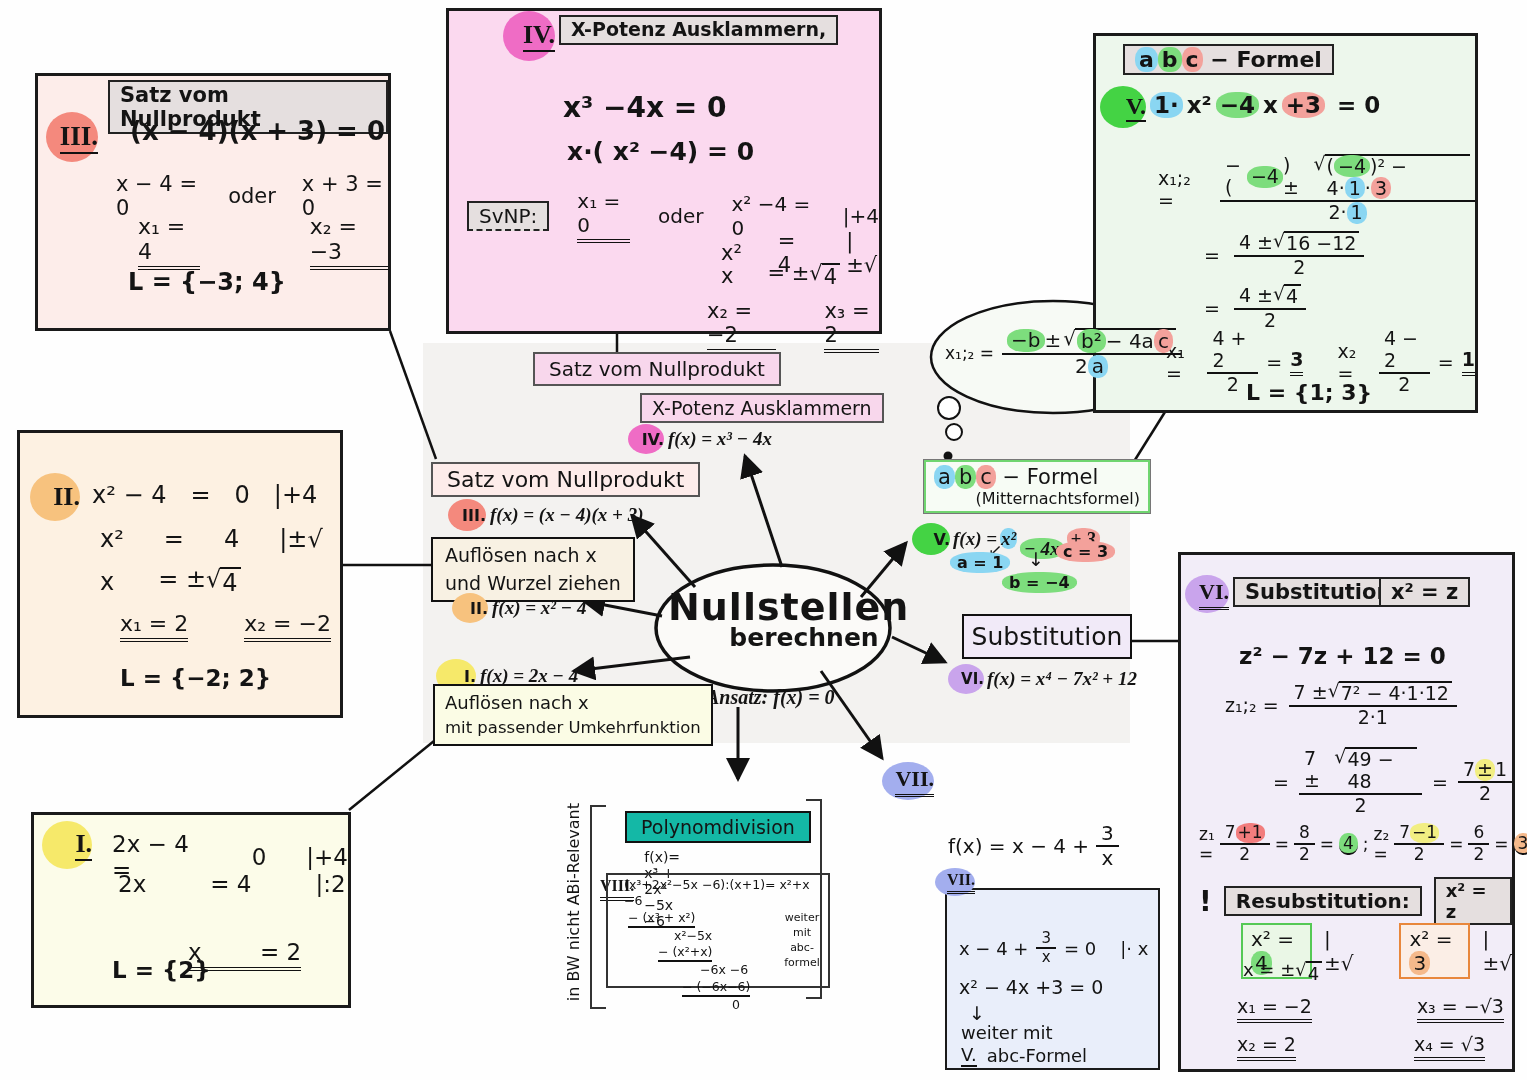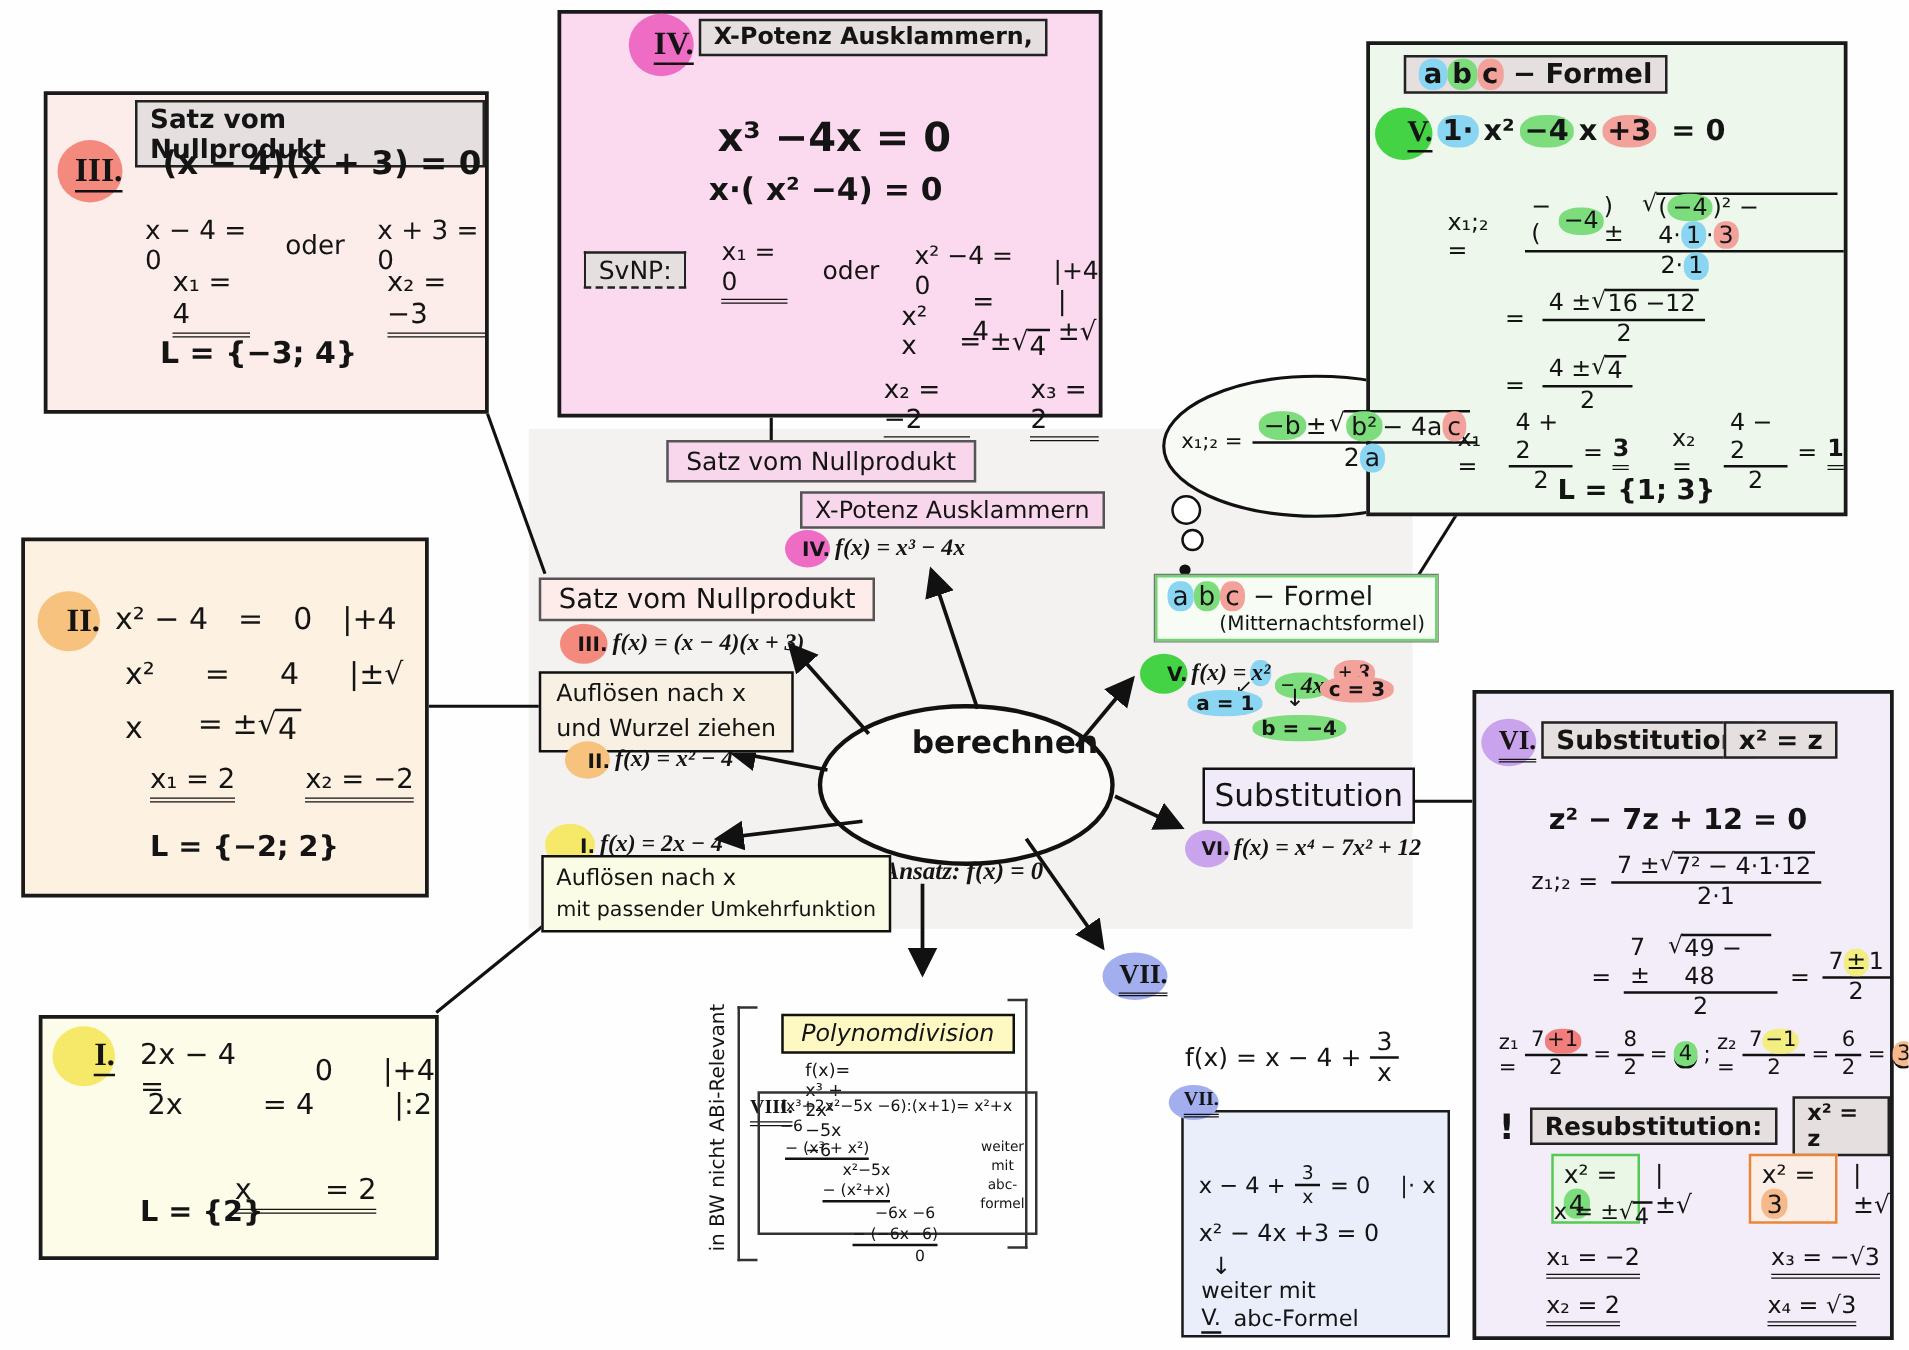--- a/index.html
+++ b/index.html
@@ -85,21 +85,21 @@
     <div class="abs hand" style="left:90px;top:192px;font-size:24px;font-weight:600;">L = {−3; 4}</div>
   </div>
 
   <div class="bigbox" style="left:446px;top:8px;width:436px;height:326px;background:#fbd9ef;">
     <span class="circ rnum" style="position:absolute;left:54px;top:0px;width:52px;height:50px;background:#ef6cc5;font-size:26px;">
       <span class="su">IV.</span>
       </span>
     <div class="abs gbox hand" style="left:110px;top:4px;font-size:19px;font-weight:700;line-height:1.25;">
       <div>X-Potenz Ausklammern,</div>
     </div>
-    <div class="abs hand" style="left:125px;top:80px;font-size:32px;font-weight:600;">x³ −4x  =  0</div>
+    <div class="abs hand" style="left:114px;top:80px;font-size:28px;font-weight:600;">x³ −4x  =  0</div>
     <div class="abs hand" style="left:118px;top:126px;font-size:25px;font-weight:600;">x·( x² −4) =  0</div>
     <div class="abs row hand" style="left:18px;top:178px;font-size:20px;gap:28px;">
       <span class="gbox" style="border-bottom-style:dashed;">SvNP:</span>
       <span class="du">x₁ = 0</span>
       <span>oder</span>
       <span>x² −4 = 0</span>
       <span>|+4</span>
     </div>
     <div class="abs row hand" style="left:272px;top:218px;font-size:21px;gap:36px;">
       <span>x²</span>
@@ -242,20 +242,21 @@
       <span>2x</span>
         <span>= 4</span>
       <span>|:2</span>
     </div>
     <div class="abs hand" style="left:110px;top:98px;font-size:23px;white-space:pre;">
       <span class="du">x        = 2</span></div>
     <div class="abs hand" style="left:78px;top:142px;font-size:23px;font-weight:600;">L = {2}</div>
   </div>
 
   <div class="abs" style="left:668px;top:585px;width:212px;text-align:center;z-index:3;">
+    <div class="hand" style="font-size:38px;font-weight:800;letter-spacing:1px;">Nullstellen</div>
     <div class="hand" style="font-size:25px;font-weight:800;margin-top:-6px;padding-left:60px;">berechnen</div>
   </div>
   <div class="abs math" style="left:706px;top:686px;font-size:20px;z-index:3;font-weight:600;">Ansatz: f(x) = 0</div>
 
   <div class="lbl hand" style="left:533px;top:352px;background:#f8d7ec;border:2px solid #555;padding:3px 14px;font-size:20px;">
     <span>Satz vom Nullprodukt</span></div>
   <div class="lbl hand" style="left:640px;top:393px;background:#f8d7ec;border:2px solid #555;padding:2px 10px;font-size:19px;">
     <span>X-Potenz Ausklammern</span></div>
   <div class="lbl row" style="left:628px;top:424px;gap:4px;">
     <span class="circ" style="width:36px;height:30px;background:#ef6cc5;">
@@ -487,21 +488,21 @@
 
   </div>
 
   <div class="abs" style="left:578px;top:793px;z-index:3;">
     <div class="abs hand" style="left:-14px;top:0px;height:218px;display:flex;align-items:center;">
       <span style="writing-mode:vertical-rl;transform:rotate(180deg);font-size:16px;">in BW nicht ABi-Relevant</span>
       </div>
 
     <div class="abs" style="left:12px;top:12px;width:14px;height:200px;border-left:2.5px solid #333;border-top:2.5px solid #333;border-bottom:2.5px solid #333;"></div>
     <div class="abs" style="left:228px;top:6px;width:14px;height:196px;border-right:2.5px solid #333;border-top:2.5px solid #333;border-bottom:2.5px solid #333;"></div>
-    <div class="abs hand" style="left:47px;top:18px;border:2.5px solid #111;background:#fef9c3;padding:3px 14px;font-size:19px;font-style:italic;">
+    <div class="abs hand" style="left:47px;top:18px;border:2.5px solid #111;background:#14b8a6;padding:3px 14px;font-size:19px;">
       <span>Polynomdivision</span></div>
     <div class="abs row hand" style="left:22px;top:56px;font-size:14px;gap:10px;">
       <span class="du rnum" style="font-size:16px;">VIII.</span>
       <span>f(x)= x³ + 2x² −5x −6</span>
     </div>
     <div class="abs" style="left:28px;top:80px;width:224px;height:115px;border:2px solid #333;font-size:12.5px;line-height:1.3;padding:2px 4px;box-sizing:border-box;">
       <div class="hand" style="text-align:left;padding-left:12px;">(x³+2x²−5x −6):(x+1)= x²+x −6</div>
       <div class="hand su" style="display:inline-block;margin-left:16px;">− (x³ + x²)</div>
       <div class="hand" style="padding-left:62px;">x²−5x</div>
       <div class="hand su" style="display:inline-block;margin-left:46px;">− (x²+x)</div>

